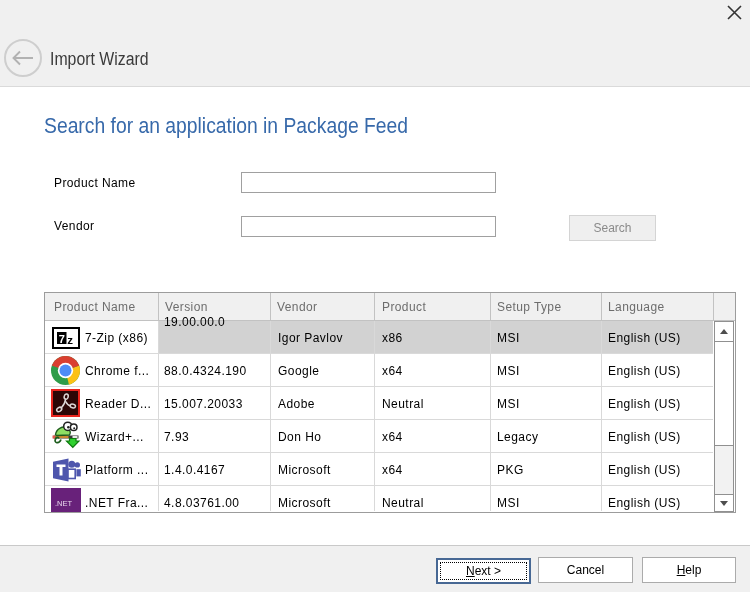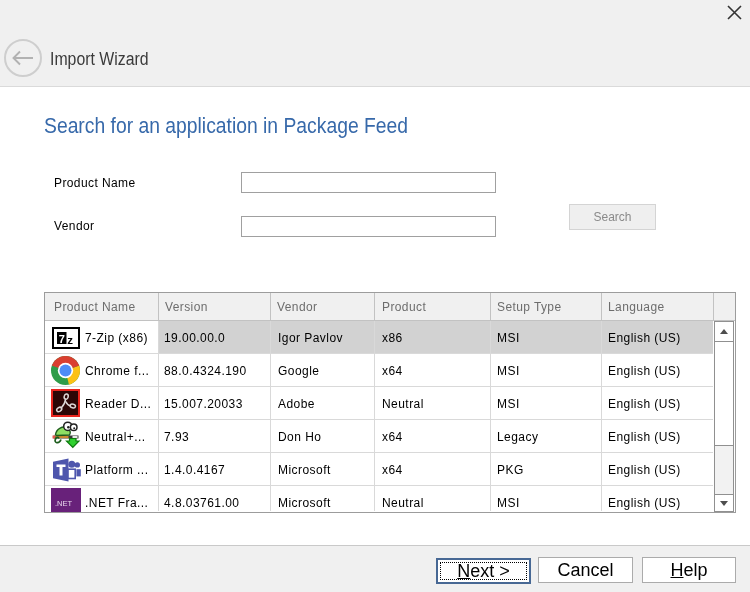--- a/index.html
+++ b/index.html
@@ -12,21 +12,21 @@
 #iw { left:50px; top:48.5px; font-size:18px; line-height:21px; color:#3a3a3a; transform:scaleX(0.88); transform-origin:0 0; }
 
 #title { left:44px; top:113px; font-size:22px; line-height:26px; color:#3769aa; transform:scaleX(0.878); transform-origin:0 0; }
 
 .lbl { font-size:12px; line-height:14px; color:#000; letter-spacing:0.4px; }
 .inp { background:#fff; border:1px solid #a0a0a0; }
 #in1 { left:241px; top:172px; width:255px; height:21px; }
 #in2 { left:241px; top:216px; width:255px; height:21px; }
 #lbl1 { left:54px; top:176px; }
 #lbl2 { left:54px; top:219px; }
-#srch { left:569px; top:204px; width:87px; height:26px; background:#efefef; border:1px solid #d4d4d4; color:#8a8a8a; font-size:12px; text-align:center; line-height:24px; }
+#srch { left:569px; top:215px; width:87px; height:26px; background:#efefef; border:1px solid #d4d4d4; color:#8a8a8a; font-size:12px; text-align:center; line-height:24px; }
 #trial { left:51px; top:253px; font-size:12px; line-height:14px; color:#000; letter-spacing:0.72px; }
 #trial a { color:#1512df; text-decoration:underline; }
 
 #tbl { left:44px; top:292px; width:692px; height:221px; border:1px solid #9c9c9c; background:#fff; }
 #thead { left:0; top:0; width:690px; height:28px; background:#f0f0f0; border-bottom:1px solid #c2c2c2; }
 .hsep { top:0; width:1px; height:28px; background:#c2c2c2; }
 .htxt { top:7px; font-size:12px; line-height:14px; color:#6d6d6d; letter-spacing:0.4px; }
 .vline { top:28px; width:1px; height:190px; background:#d9d9d9; }
 .rsep { left:0; width:668px; height:1px; background:#d9d9d9; }
 .rtxt { font-size:12px; line-height:14px; color:#000; letter-spacing:0.45px; white-space:nowrap;text-align:center; }
@@ -36,21 +36,21 @@
 #sb { left:669px; top:28px; width:20px; height:191px; background:#f2f2f2; border:1px solid #909090; }
 .sbtn { left:0; width:18px; background:#fff; }
 #sbup { top:0; height:20px; border-bottom:1px solid #909090; }
 #sbthumb { top:20px; left:0; width:18px; height:104px; background:#fff; border-bottom:1px solid #909090; }
 #sbdown { top:172px; height:17px; border-top:1px solid #909090; }
 .tri { left:5px; width:0; height:0; border-left:4px solid transparent; border-right:4px solid transparent; }
 #triu { top:7px; border-bottom:5px solid #4e4e4e; }
 #trid { top:6px; border-top:5px solid #4e4e4e; }
 
 #ftr { left:0; top:545px; width:750px; height:47px; background:#f0f0f0; border-top:1px solid #c9c9c9; }
-.btn { position:absolute; background:#fff; font-size:18px; text-align:center; color:#000; }
+.btn { position:absolute; background:#fff; font-size:12px; text-align:center; color:#000; }
 #bnext { left:436px; top:558px; width:95px; height:26px; border:2px solid #476894; }
 #bnext .foc { position:absolute; left:2px; top:2px; right:2px; bottom:2px; border:1px dotted #000; line-height:17px; }
 #bcancel { left:538px; top:557px; width:95px; height:26px; border:1px solid #ababab; line-height:24px; }
 #bhelp { left:642px; top:557px; width:94px; height:26px; border:1px solid #ababab; line-height:24px; }
 u.k { text-decoration:underline; }
 
 #closex { left:727px; top:4.5px; }
 .icon { position:absolute; }
 </style>
 </head>
@@ -95,41 +95,41 @@
     <div class="abs vline" style="left:329px"></div>
     <div class="abs vline" style="left:445px"></div>
     <div class="abs vline" style="left:556px"></div>
     <div class="abs rsep" style="top:60px"></div>
     <div class="abs rsep" style="top:93px"></div>
     <div class="abs rsep" style="top:126px"></div>
     <div class="abs rsep" style="top:159px"></div>
     <div class="abs rsep" style="top:192px"></div>
 
     <div class="abs rtxt" style="left:40px;top:38px">7-Zip (x86)</div>
-    <div class="abs rtxt" style="left:119px;top:38px">19.00.00.0</div>
+    <div class="abs rtxt" style="left:119px;top:22px">19.00.00.0</div>
     <div class="abs rtxt" style="left:233px;top:38px">Igor Pavlov</div>
     <div class="abs rtxt" style="left:337px;top:38px">x86</div>
     <div class="abs rtxt" style="left:452px;top:38px">MSI</div>
     <div class="abs rtxt" style="left:563px;top:38px">English (US)</div>
 
     <div class="abs rtxt" style="left:40px;top:71px">Chrome f...</div>
     <div class="abs rtxt" style="left:119px;top:71px">88.0.4324.190</div>
     <div class="abs rtxt" style="left:233px;top:71px">Google</div>
     <div class="abs rtxt" style="left:337px;top:71px">x64</div>
     <div class="abs rtxt" style="left:452px;top:71px">MSI</div>
     <div class="abs rtxt" style="left:563px;top:71px">English (US)</div>
 
     <div class="abs rtxt" style="left:40px;top:104px">Reader D...</div>
     <div class="abs rtxt" style="left:119px;top:104px">15.007.20033</div>
     <div class="abs rtxt" style="left:233px;top:104px">Adobe</div>
     <div class="abs rtxt" style="left:337px;top:104px">Neutral</div>
     <div class="abs rtxt" style="left:452px;top:104px">MSI</div>
     <div class="abs rtxt" style="left:563px;top:104px">English (US)</div>
 
-    <div class="abs rtxt" style="left:40px;top:137px">Neutral+...</div>
+    <div class="abs rtxt" style="left:40px;top:137px">Wizard+...</div>
     <div class="abs rtxt" style="left:119px;top:137px">7.93</div>
     <div class="abs rtxt" style="left:233px;top:137px">Don Ho</div>
     <div class="abs rtxt" style="left:337px;top:137px">x64</div>
     <div class="abs rtxt" style="left:452px;top:137px">Legacy</div>
     <div class="abs rtxt" style="left:563px;top:137px">English (US)</div>
 
     <div class="abs rtxt" style="left:40px;top:170px">Platform ...</div>
     <div class="abs rtxt" style="left:119px;top:170px">1.4.0.4167</div>
     <div class="abs rtxt" style="left:233px;top:170px">Microsoft</div>
     <div class="abs rtxt" style="left:337px;top:170px">x64</div>

